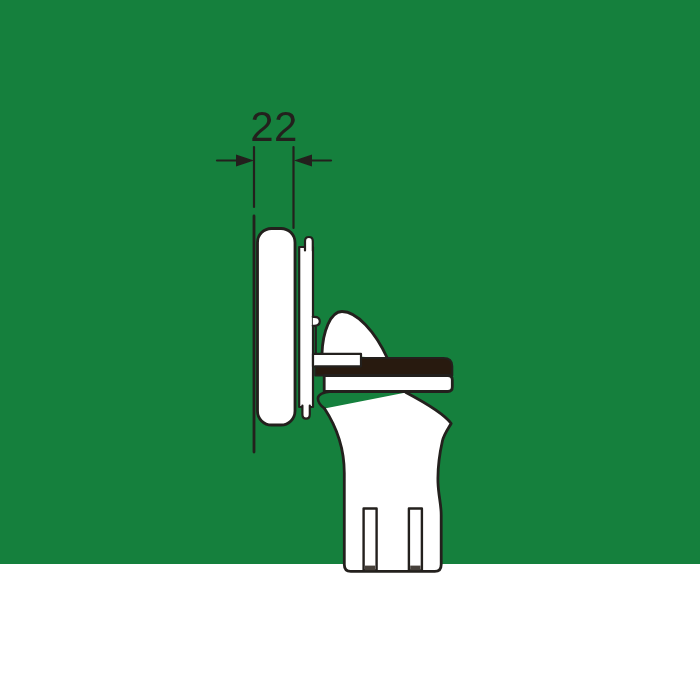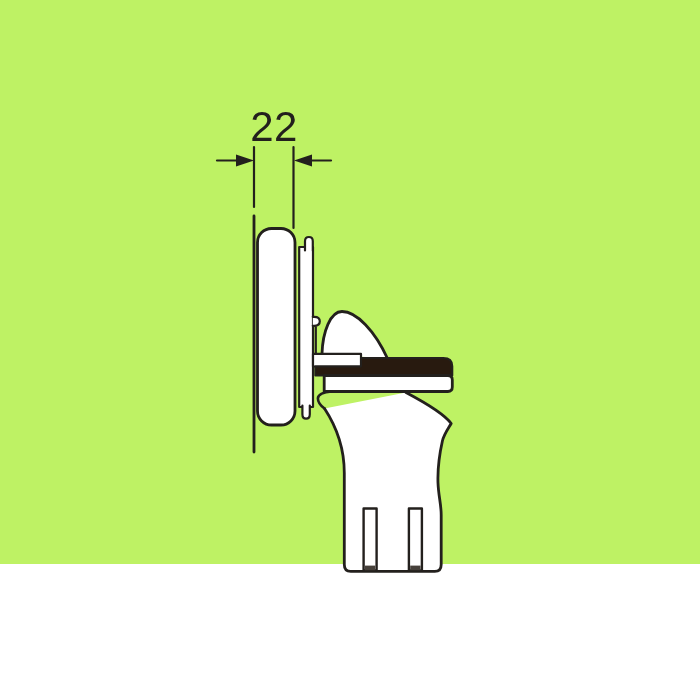--- a/index.html
+++ b/index.html
@@ -8,21 +8,21 @@
     width: 700px;
     height: 700px;
     background: #ffffff;
     overflow: hidden;
     font-family: "Liberation Sans", sans-serif;
   }
   .canvas {
     position: relative;
     width: 700px;
     height: 564px;
-    background: #bef264;
+    background: #15803d;
   }
   svg { display: block; }
   .dim-text {
     font-family: "Liberation Sans", sans-serif;
     font-size: 42px;
     letter-spacing: 0.5px;
   }
 </style>
 </head>
 <body>

